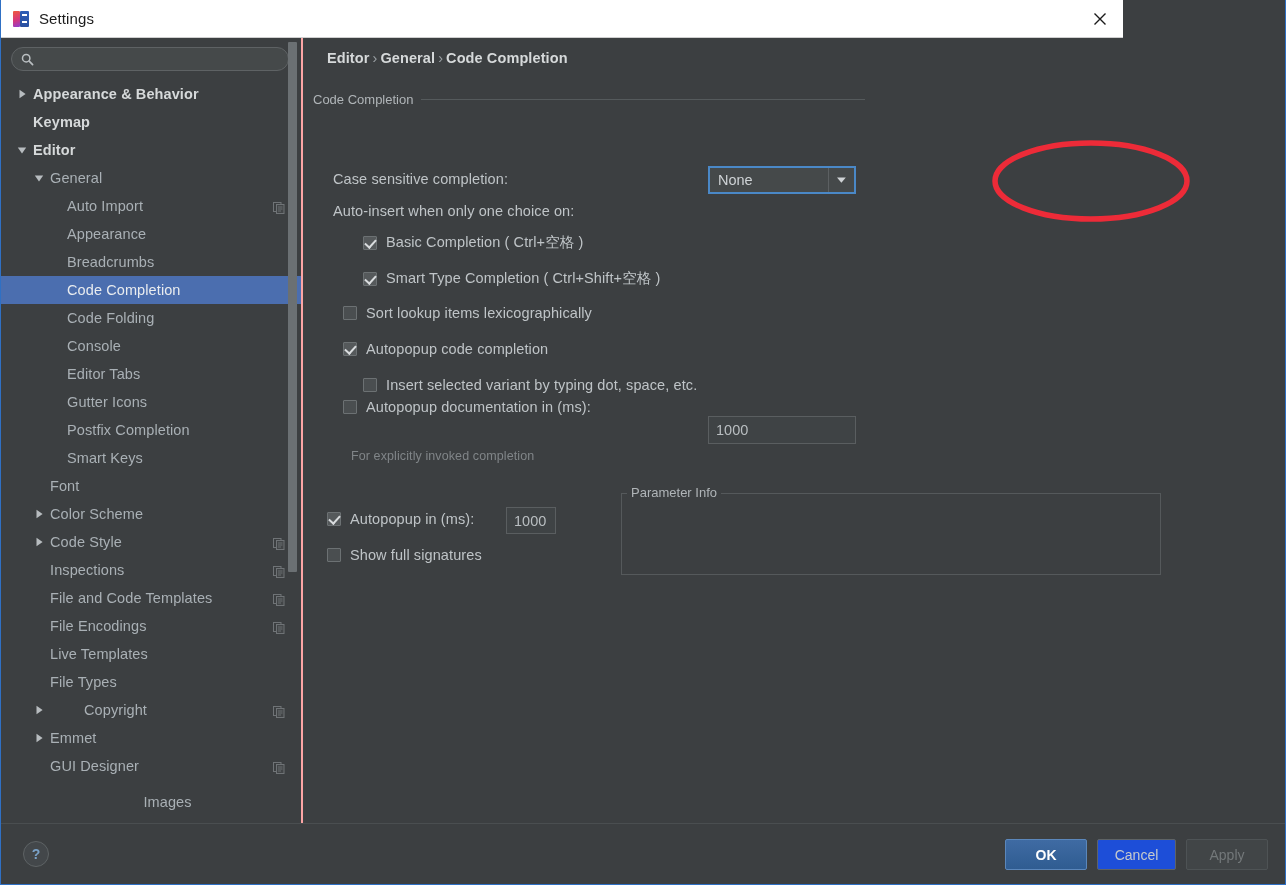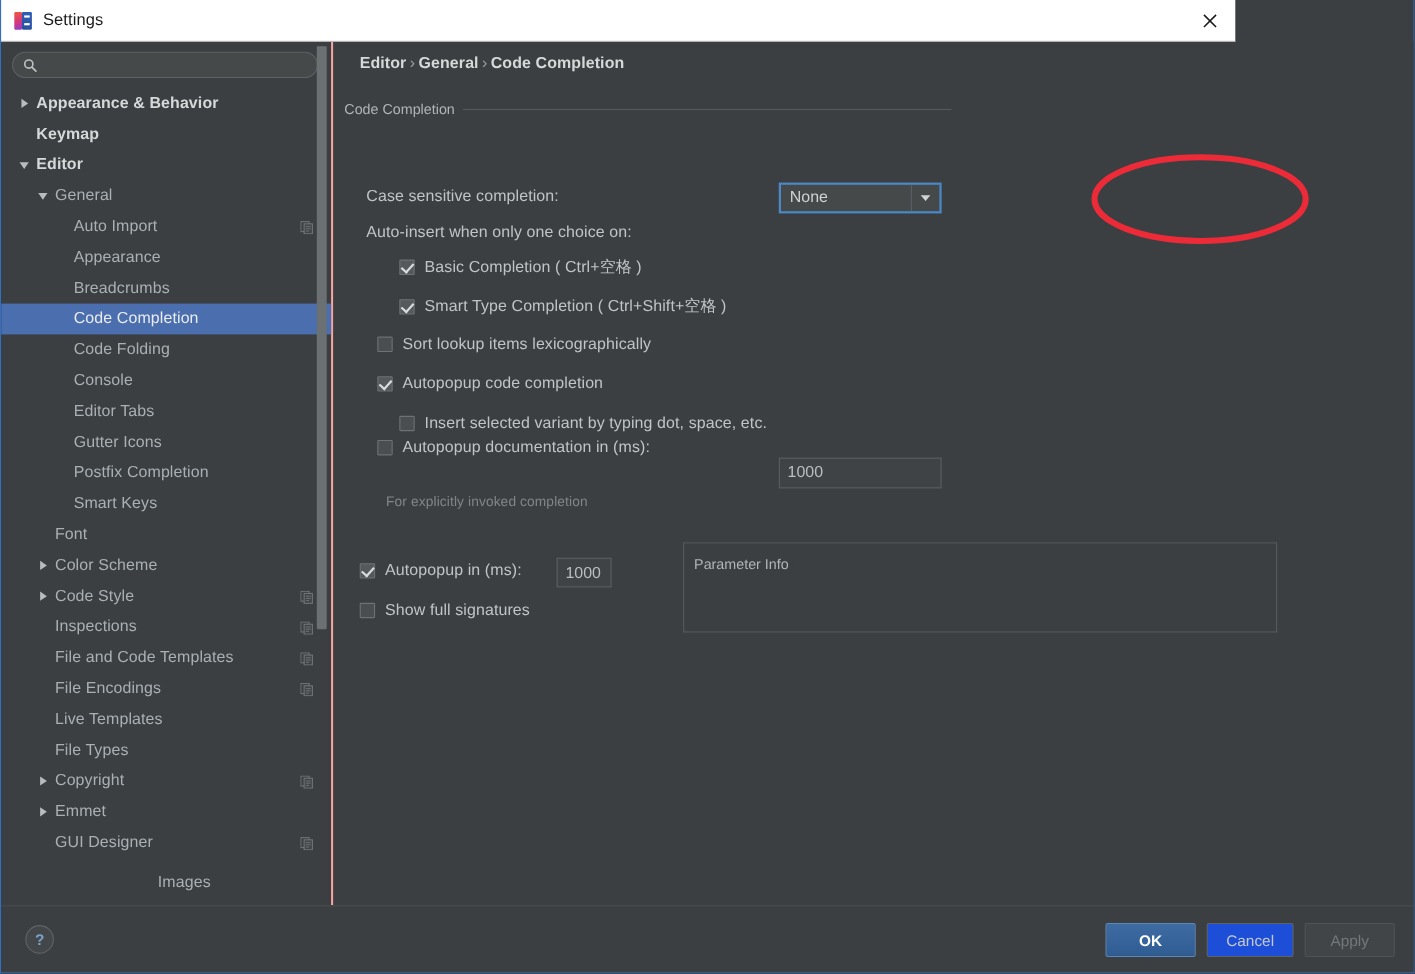--- a/index.html
+++ b/index.html
@@ -220,21 +220,21 @@
   }
 
   
   .fieldset {
     position: absolute;
     left: 318px; top: 455px;
     width: 540px; height: 82px;
     border: 1px solid #55595b;
   }
   .fieldset-legend {
-    position: absolute; left: 324px; top: 467px;
+    position: absolute; left: 324px; top: 447px;
     background: #3c3f41;
     padding: 0 4px;
     font-size: 13px; color: #b0b5b8;
   }
 
   
   .annot {
     position: absolute;
     left: 686px; top: 99px;
     width: 204px; height: 88px;
@@ -447,21 +447,21 @@
               </svg></span>
           </div>
           <div class="tree-item" style="padding-left: 31px;">
             <span class="twisty"></span>
             <span class="label">Live Templates</span>
           </div>
           <div class="tree-item" style="padding-left: 31px;">
             <span class="twisty"></span>
             <span class="label">File Types</span>
           </div>
-          <div class="tree-item" style="padding-left: 31px;">
+          <div class="tree-item" style="padding-left: 31px; gap: 34px;">
             <span class="twisty">
               <svg width="9" height="10" viewBox="0 0 9 10">
                 <path d="M1.5 0.8 L7.6 5 L1.5 9.2 Z" fill="#b7bcbf"></path>
               </svg>
             </span>
             <span class="label">Copyright</span>
             <span class="mod-icon"><svg width="12" height="12" viewBox="0 0 12 12">
                 <rect x="0.5" y="0.5" width="7.5" height="9" fill="none" stroke="#aeb3b6" stroke-width="1"></rect>
                 <rect x="3.5" y="2.5" width="7.5" height="9" fill="#4a4e50" stroke="#aeb3b6" stroke-width="1"></rect>
                 <path d="M5 5h4.5M5 7h4.5M5 9h3" stroke="#aeb3b6" stroke-width="0.9"></path>

